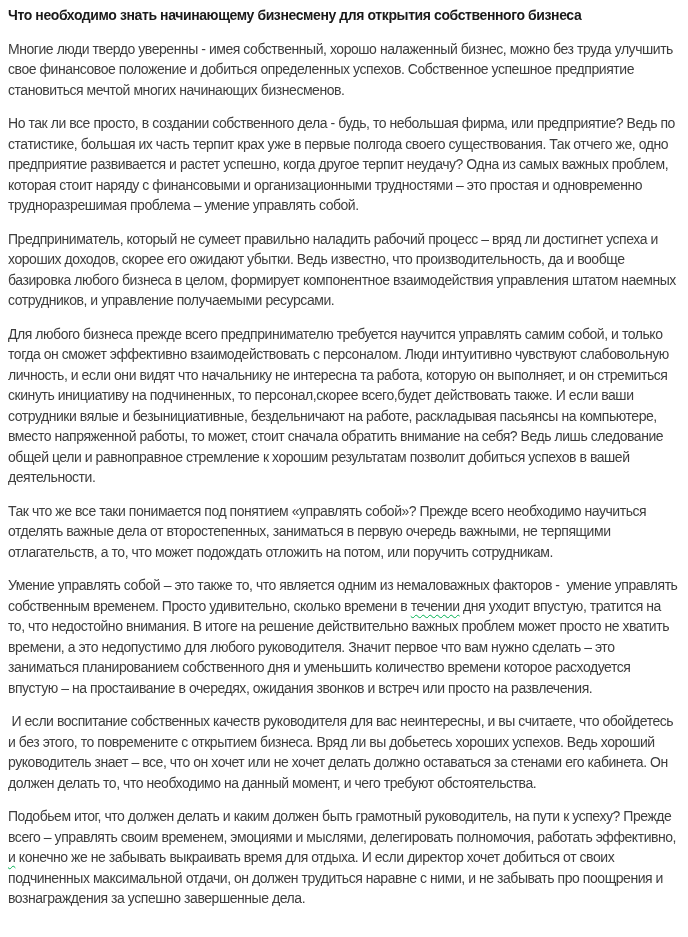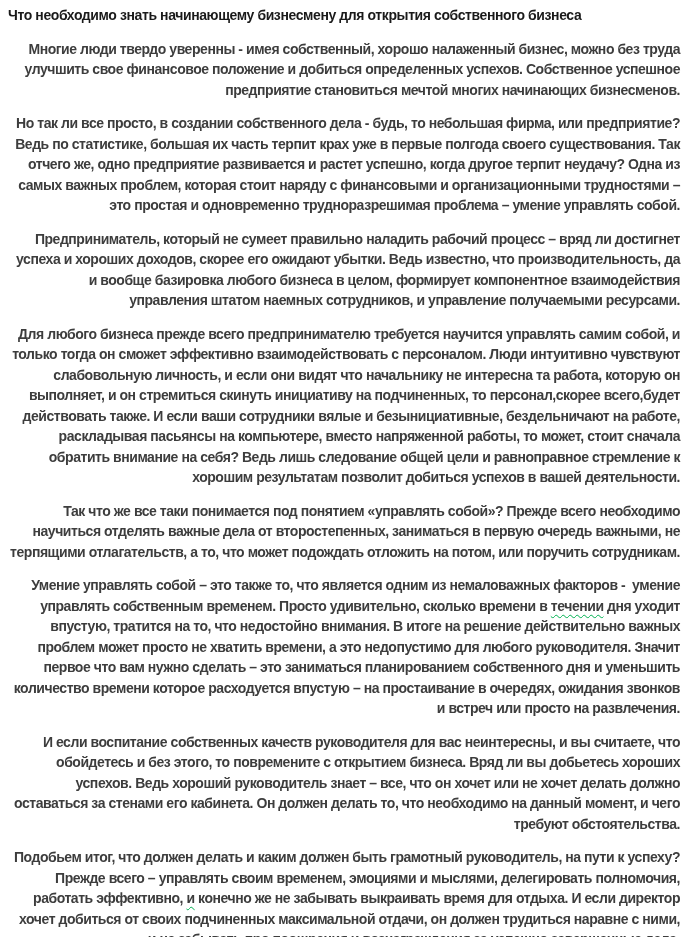--- a/index.html
+++ b/index.html
@@ -30,26 +30,26 @@
     font-size: 14px;
     font-weight: bold;
     color: var(--title-text);
     letter-spacing: -0.4px;
     line-height: 20.5px;
     white-space: pre-wrap;
   }
   .para {
     margin: 0 0 13px 0;
     font-size: 14px;
-    font-weight: bold;
+    font-weight: normal;
     color: var(--body-text);
     letter-spacing: -0.45px;
     line-height: 20.5px;
     white-space: pre-wrap;
-    text-align: right;
+    text-align: left;
   }
   .para:last-child { margin-bottom: 16px; }
   .grammar {
     text-decoration-line: underline;
     text-decoration-style: wavy;
     text-decoration-color: var(--grammar-green);
     text-decoration-thickness: 1px;
     text-underline-offset: 3px;
     text-decoration-skip-ink: none;
   }

